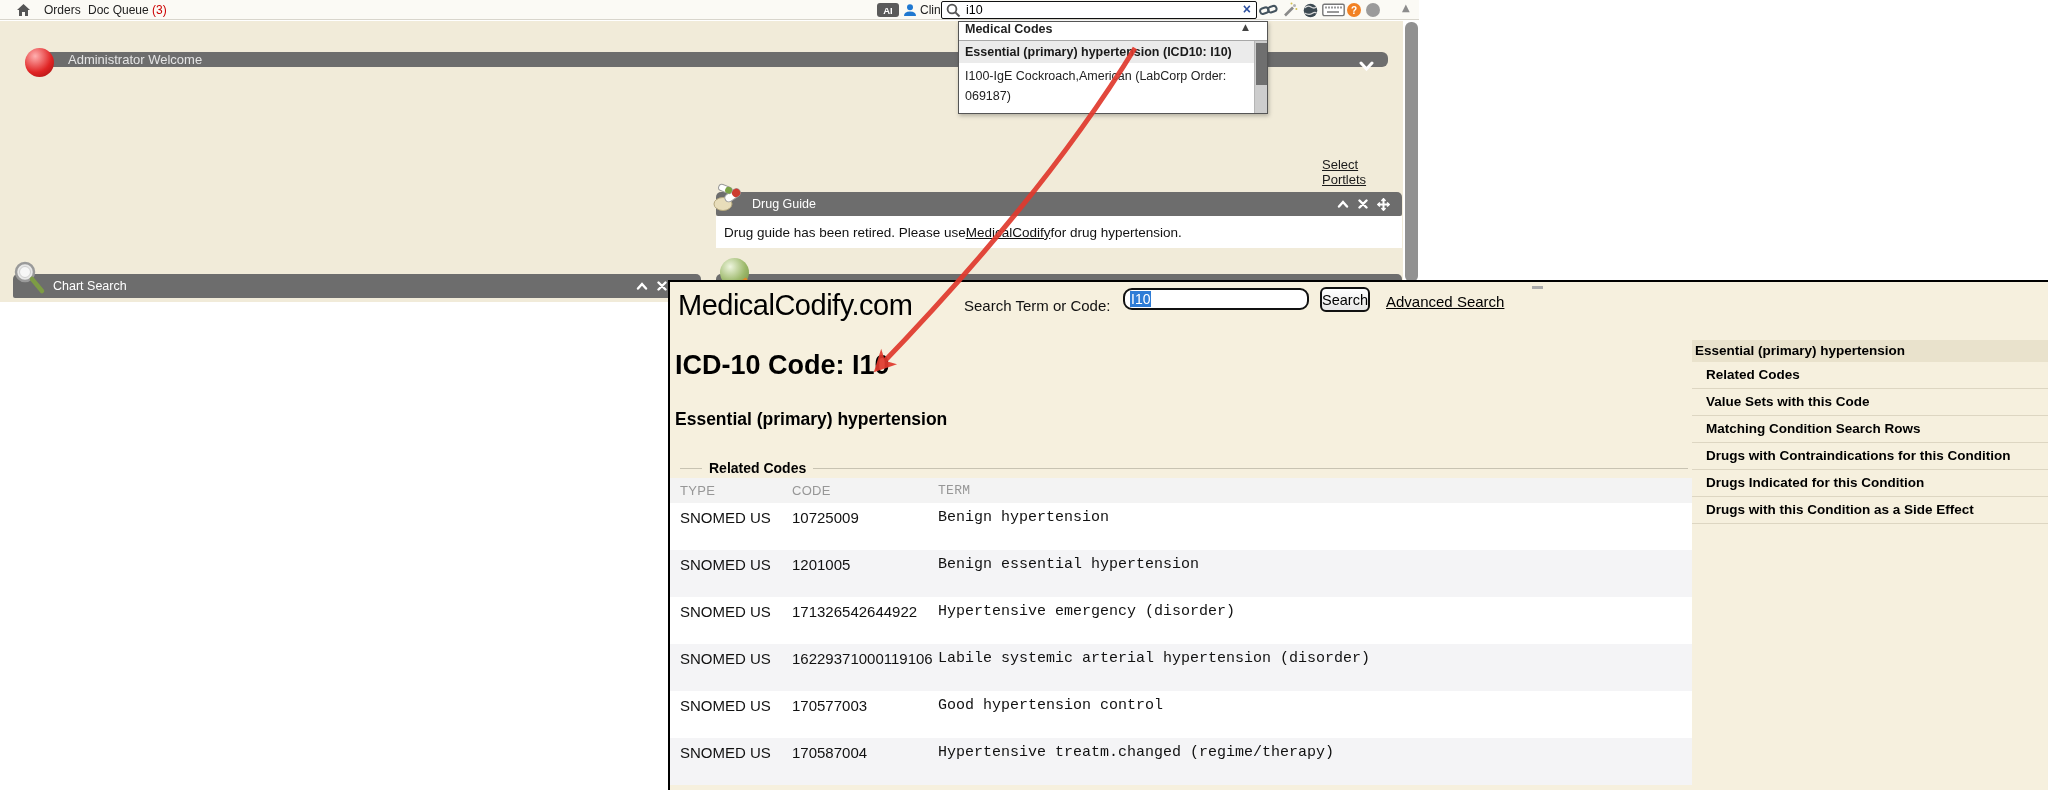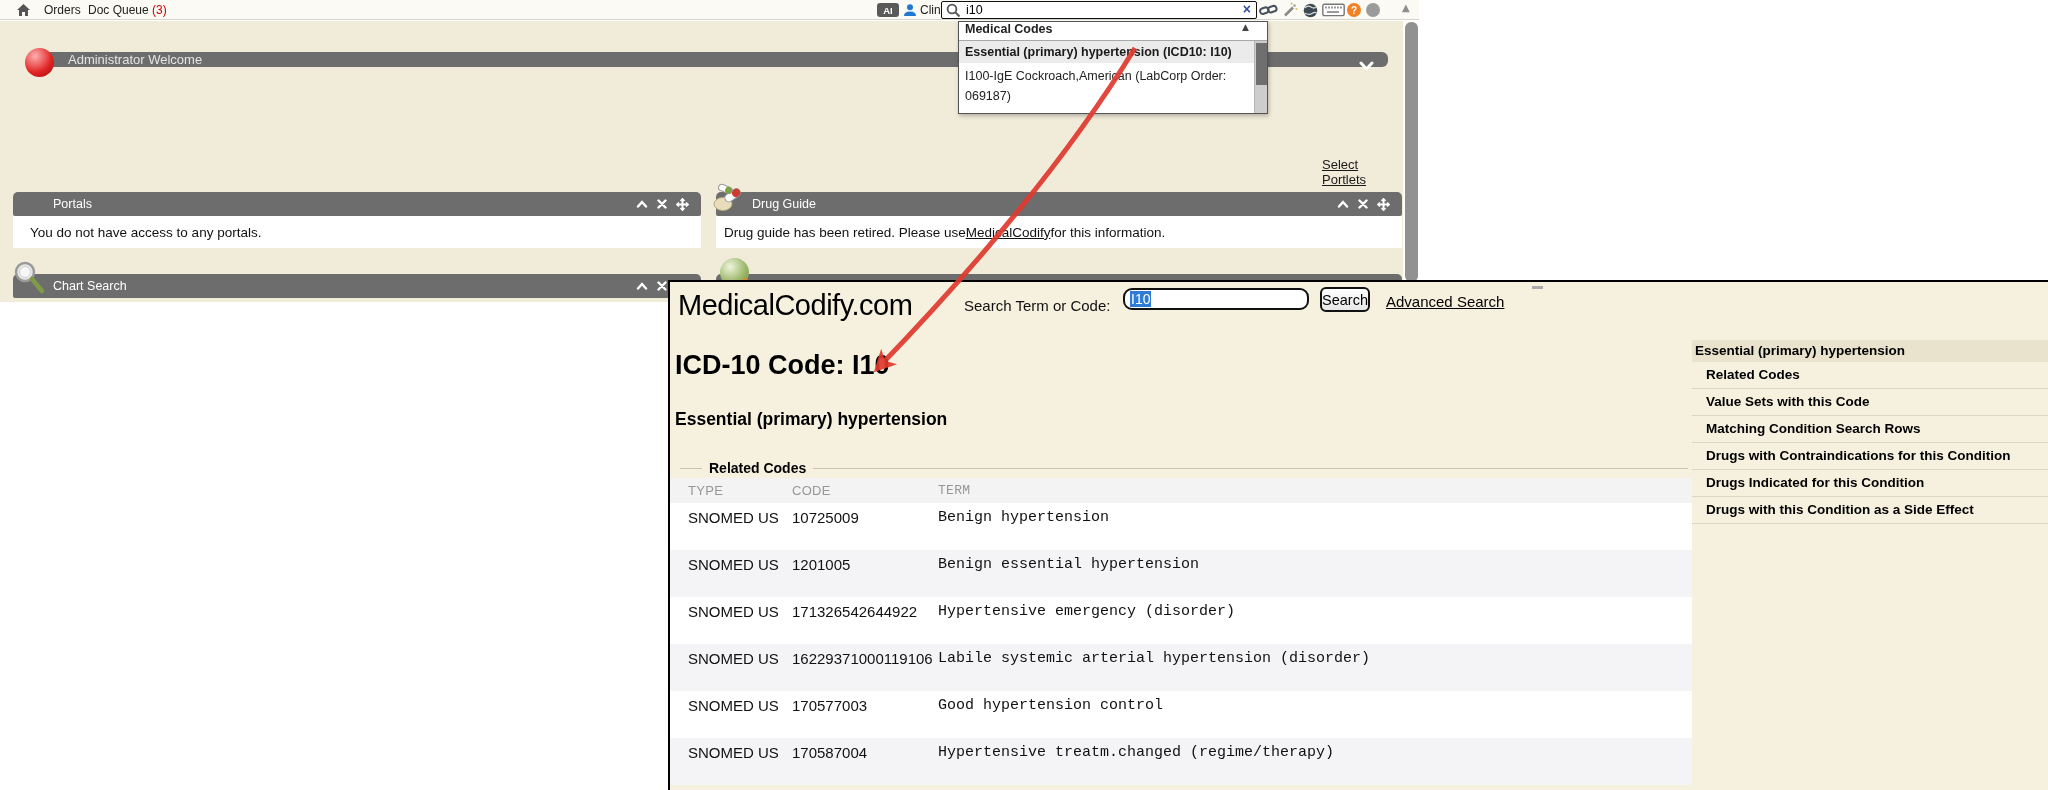--- a/index.html
+++ b/index.html
@@ -92,21 +92,21 @@
   .mc-cond-h { position:absolute; left:5px; top:127px; font-size:17.5px; font-weight:bold; color:#000; }
   .mc-line { position:absolute; left:10px; top:186px; width:1008px; border-top:1px solid #c8c3b2; }
   .mc-legend { position:absolute; left:32px; top:178px; font-size:14px; font-weight:bold;
     background:#f6f0de; padding:0 7px; color:#000; }
   .mc-table { position:absolute; left:0; top:196px; width:1022px; background:#fff; font-size:15px; }
   .thead { display:flex; background:#f3f3f3; color:#979797; height:25px; align-items:center;
     font-size:13px; letter-spacing:0.3px; }
   .trow { display:flex; height:47px; padding-top:5px; background:#fff; }
   .trow.alt { background:#f4f4f6; }
   .tcell { line-height:19px; color:#111; }
-  .c0 { width:118px; padding-left:18px; }
+  .c0 { width:118px; padding-left:10px; }
   .c1 { width:146px; padding-left:4px; }
   .c2 { flex:1; padding-left:4px;font-family:Liberation Mono, monospace; }
   .sb-head { position:absolute; left:1022px; top:58px; width:356px; height:22px; line-height:22px;
     background:#e9e2cc; font-weight:bold; font-size:13.5px; padding-left:3px; color:#000; }
   .sb-items { position:absolute; left:1022px; top:80px; width:356px; }
   .sb-item { height:27px; line-height:26px; padding-left:14px; font-weight:bold; font-size:13.5px;
     color:#000; border-bottom:1px solid #ddd6c2; cursor:pointer; }
   
   .arrow-layer { position:absolute; left:0; top:0; z-index:60; pointer-events:none; }
 </style>
@@ -121,44 +121,20 @@
       <span class="chev">
         <svg width="15" height="10">
             <path d="M2 2 L7.5 8 L13 2" stroke="#fff" stroke-width="3" fill="none" stroke-linecap="round"></path>
           </svg>
       </span>
     </div>
     <div class="sphere-red"></div>
 
     <div class="select-portlets">Select Portlets</div>
 
-    <div class="portlet" style="left:13px; top:171px; width:688px;">
-      <div class="p-head">
-        <span>Portals</span>
-        <span class="p-icons">
-          <span>
-              <svg width="12" height="8">
-                <path d="M2 6.5 L6 2 L10 6.5" stroke="#fff" stroke-width="2.4" fill="none" stroke-linecap="round"></path>
-              </svg>
-            </span>
-          <span>
-              <svg width="10" height="10">
-                <path d="M1.5 1.5 L8.5 8.5 M8.5 1.5 L1.5 8.5" stroke="#fff" stroke-width="2.4" stroke-linecap="round"></path>
-              </svg>
-            </span>
-          <span>
-              <svg width="13" height="13">
-                <path d="M6.5 1 L6.5 12 M1 6.5 L12 6.5" stroke="#fff" stroke-width="2"></path>
-                <path d="M4.5 3 L6.5 0.8 L8.5 3 M4.5 10 L6.5 12.2 L8.5 10 M3 4.5 L0.8 6.5 L3 8.5 M10 4.5 L12.2 6.5 L10 8.5" stroke="#fff" stroke-width="1.6" fill="none"></path>
-              </svg>
-            </span>
-        </span>
-      </div>
-      <div class="p-body">You do not have access to any portals.</div>
-    </div>
 
     <div class="portlet dg" style="left:716px; top:171px; width:686px;">
       <div class="p-head">
         <span>Drug Guide</span>
         <span class="p-icons">
           <span>
               <svg width="12" height="8">
                 <path d="M2 6.5 L6 2 L10 6.5" stroke="#fff" stroke-width="2.4" fill="none" stroke-linecap="round"></path>
               </svg>
             </span>
@@ -171,21 +147,21 @@
               <svg width="13" height="13">
                 <path d="M6.5 1 L6.5 12 M1 6.5 L12 6.5" stroke="#fff" stroke-width="2"></path>
                 <path d="M4.5 3 L6.5 0.8 L8.5 3 M4.5 10 L6.5 12.2 L8.5 10 M3 4.5 L0.8 6.5 L3 8.5 M10 4.5 L12.2 6.5 L10 8.5" stroke="#fff" stroke-width="1.6" fill="none"></path>
               </svg>
             </span>
         </span>
       </div>
       <div class="p-body">
         <span>Drug guide has been retired. Please use </span>
           <u>MedicalCodify</u>
-          <span> for this information.</span>
+          <span> for drug hypertension.</span>
       </div>
     </div>
 
     <div class="portlet" style="left:13px; top:253px; width:688px;">
       <div class="p-head">
         <span>Chart Search</span>
         <span class="p-icons">
           <span>
               <svg width="12" height="8">
                 <path d="M2 6.5 L6 2 L10 6.5" stroke="#fff" stroke-width="2.4" fill="none" stroke-linecap="round"></path>

